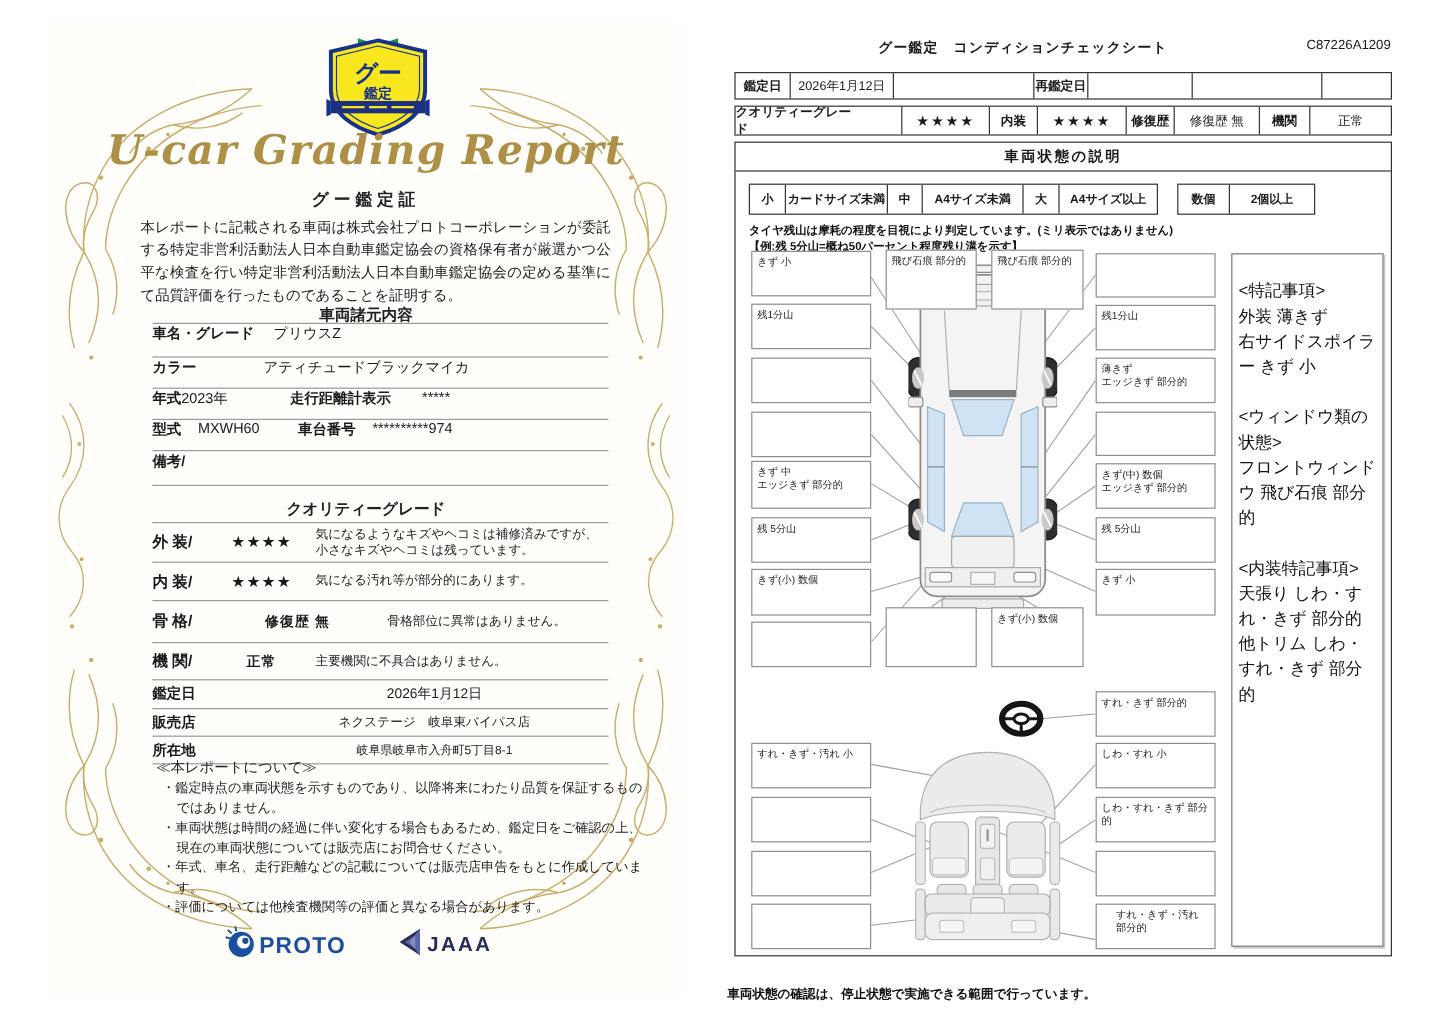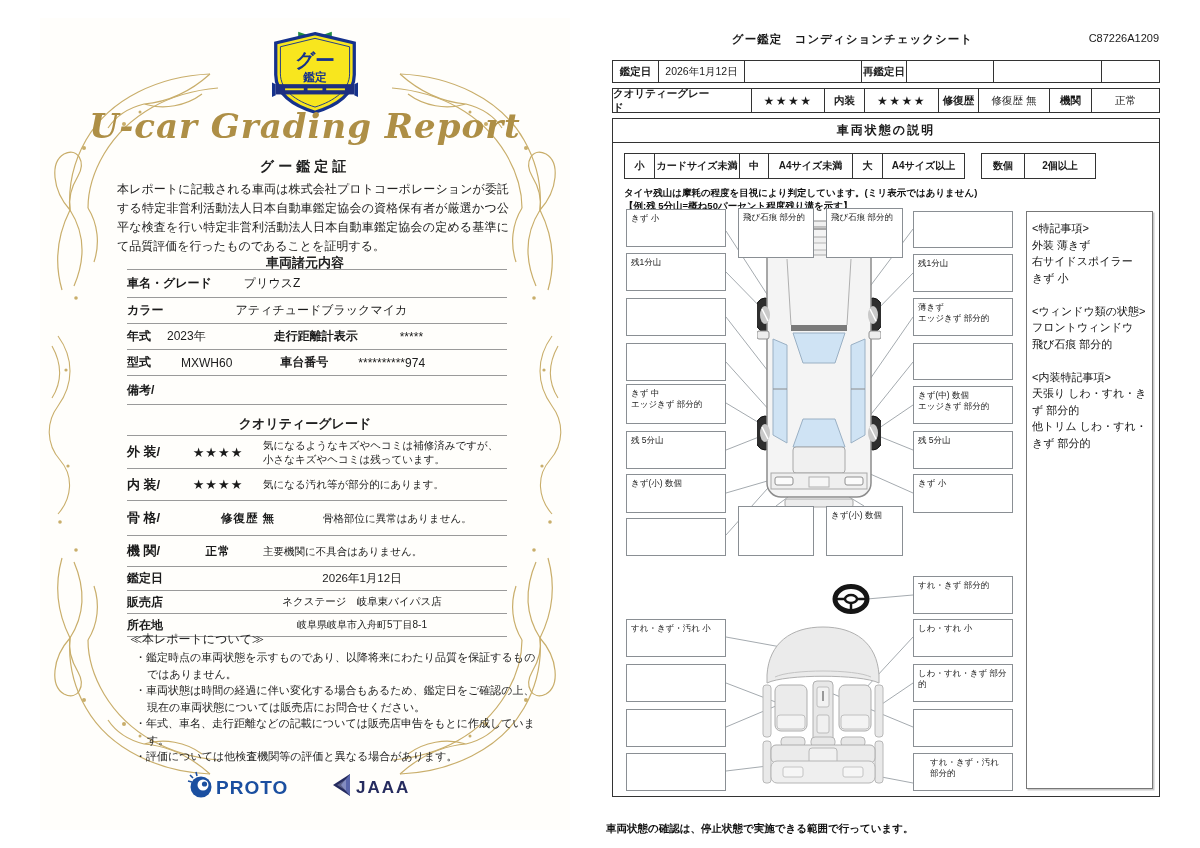--- a/index.html
+++ b/index.html
@@ -10,21 +10,21 @@
   .orn{position:absolute;left:0;top:0;pointer-events:none;}
   .badge{position:absolute;left:232px;top:10px;}
   .gr-title{position:absolute;left:0;top:88px;width:100%;text-align:center;
      font-family:"DejaVu Serif","Liberation Serif",serif;font-style:italic;font-weight:bold;
      font-size:34px;color:#ae8f46;letter-spacing:1px;}
   .gr-sub{position:absolute;left:0;top:140px;width:100%;text-align:center;font-size:14px;font-weight:bold;letter-spacing:4px;color:#222;}
   .intro{position:absolute;left:77px;top:162px;width:392px;font-family:"Liberation Serif","DejaVu Serif",serif;
      font-size:12px;line-height:1.58;text-align:justify;color:#222;}
   .sec-title{position:absolute;width:100%;text-align:center;font-size:13px;font-weight:bold;color:#222;}
   .spec{position:absolute;left:87px;top:251px;width:380px;border-top:1px solid #9a9a9a;font-size:12px;}
-  .spec-row{border-bottom:1px solid #9a9a9a;display:flex;align-items:center;position:relative;gap:16px;}
+  .spec-row{border-bottom:1px solid #9a9a9a;display:flex;position:relative;}
   .spec-row .lab{font-weight:bold;}
   .grade{position:absolute;left:87px;top:417px;width:380px;border-top:1px solid #9a9a9a;}
   .g-row{border-bottom:1px solid #9a9a9a;display:flex;align-items:center;}
   .g-lab{width:52px;font-size:13px;font-weight:bold;flex:none;}
   .g-val{width:78px;flex:none;text-align:center;font-size:13px;font-weight:bold;letter-spacing:1px;}
   .g-desc{flex:1;font-size:10.5px;line-height:1.35;padding-left:6px;}
   .m-lab{width:90px;font-size:12px;font-weight:bold;flex:none;}
   .m-val{flex:1;text-align:center;font-size:11.5px;}
   .about-t{position:absolute;left:90px;top:613px;font-family:"Liberation Serif","DejaVu Serif",serif;font-size:12px;color:#222;}
   .about{position:absolute;left:95px;top:631px;width:404px;font-family:"Liberation Serif","DejaVu Serif",serif;
@@ -49,21 +49,21 @@
   .legend{position:absolute;display:flex;border:1px solid #333;box-sizing:border-box;height:26px;}
   .legend .c{border-left:1px solid #333;display:flex;align-items:center;justify-content:center;
      font-size:10px;font-weight:600;box-sizing:border-box;}
   .legend .c:first-child{border-left:none;}
   .tirenote{position:absolute;left:11px;top:44px;font-size:9.5px;font-weight:bold;line-height:1.35;color:#111;}
   .lines{position:absolute;left:0;top:0;pointer-events:none;}
   .cbox{position:absolute;background:#fff;border:1px solid #8a8f94;box-sizing:border-box;
      font-size:8.5px;line-height:1.35;padding:3px 4px;white-space:pre-line;color:#222;}
   .notesbox{position:absolute;left:413px;top:68px;width:127px;height:578px;border:1px solid #777;
      box-shadow:1.5px 1.5px 0 #c9c9c9;box-sizing:border-box;background:#fff;
-     font-size:11px;line-height:1.5;padding:8px 5px;white-space:pre-line;color:#111;}
+     font-size:14px;line-height:1.5;padding:20px 5px;white-space:pre-line;color:#111;}
   .r-foot{position:absolute;left:6px;top:784px;font-size:10.5px;font-weight:bold;color:#111;margin-top:20px;}
   .diagram-svg{position:absolute;}
 </style>
 </head>
 <body>
 
 <div class="page-l">
 
   <svg class="orn" width="530" height="812" viewBox="0 0 530 812">
     <defs>

